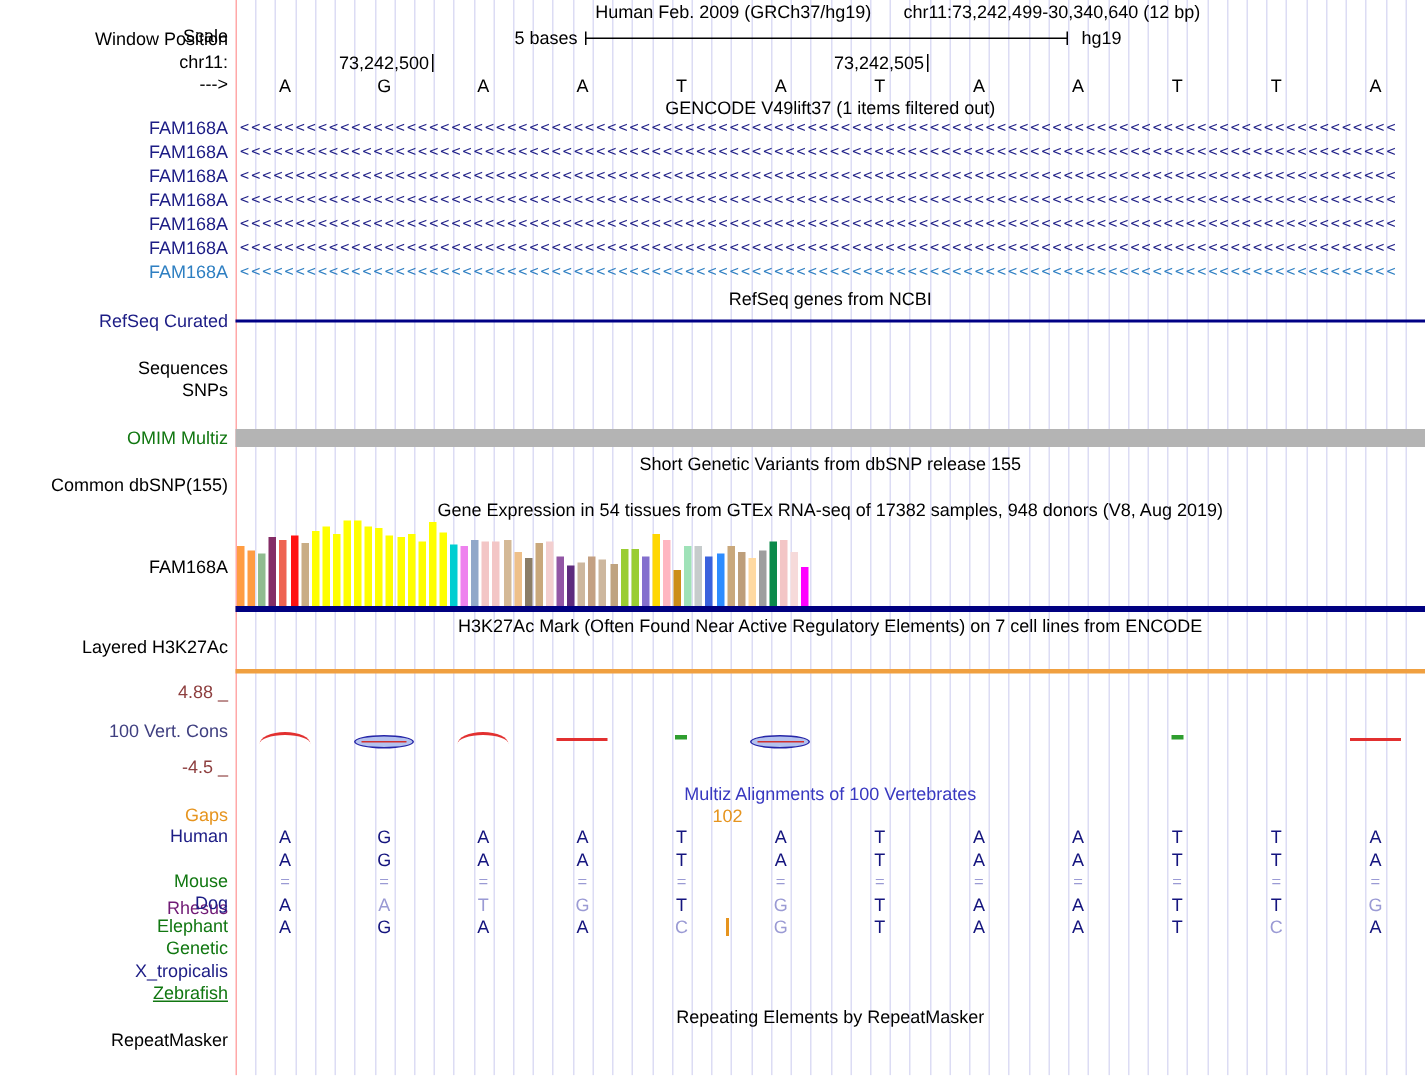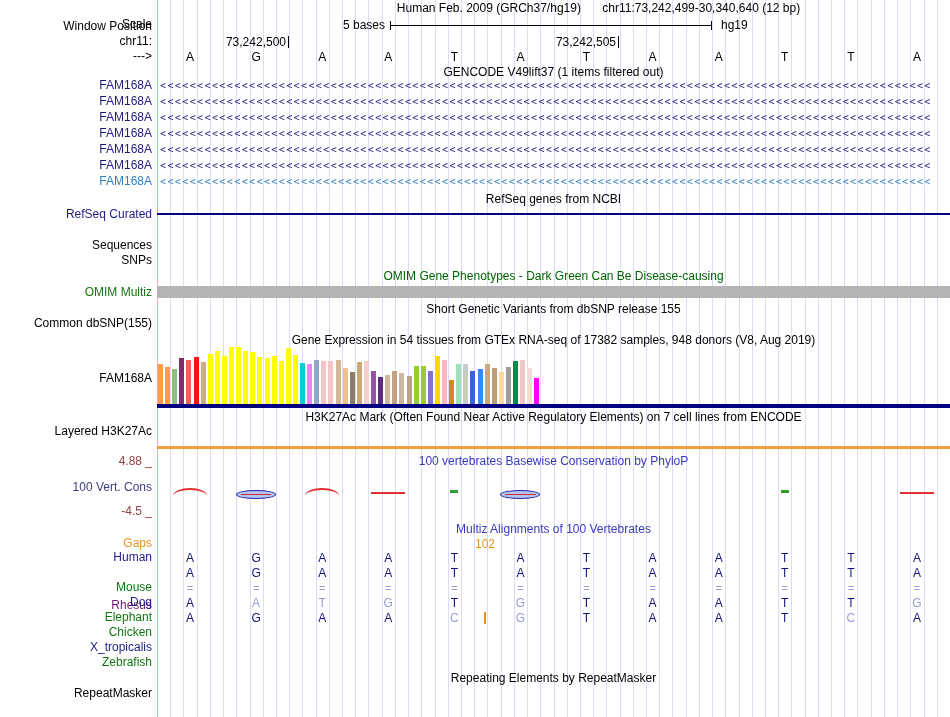--- a/index.html
+++ b/index.html
@@ -151,21 +151,20 @@
       <div class="arrowrow" style="top: 175px; height: 16px; line-height: 14px; color: rgb(46, 127, 194);">&lt;&lt;&lt;&lt;&lt;&lt;&lt;&lt;&lt;&lt;&lt;&lt;&lt;&lt;&lt;&lt;&lt;&lt;&lt;&lt;&lt;&lt;&lt;&lt;&lt;&lt;&lt;&lt;&lt;&lt;&lt;&lt;&lt;&lt;&lt;&lt;&lt;&lt;&lt;&lt;&lt;&lt;&lt;&lt;&lt;&lt;&lt;&lt;&lt;&lt;&lt;&lt;&lt;&lt;&lt;&lt;&lt;&lt;&lt;&lt;&lt;&lt;&lt;&lt;&lt;&lt;&lt;&lt;&lt;&lt;&lt;&lt;&lt;&lt;&lt;&lt;&lt;&lt;&lt;&lt;&lt;&lt;&lt;&lt;&lt;&lt;&lt;&lt;&lt;&lt;&lt;&lt;&lt;&lt;&lt;&lt;&lt;&lt;&lt;&lt;&lt;&lt;&lt;&lt;</div>
     </div>
 
   <div class="ttl" style="top:193px">RefSeq genes from NCBI</div>
   <div class="gut navy" style="top:208px">RefSeq Curated</div>
   <div class="hline" style="top:213px;height:2px;background:#000085"></div>
 
   <div class="gut" style="top:239px">Sequences</div>
   <div class="gut" style="top:254px">SNPs</div>
 
-  <div class="ttl dgreen" style="top:270px">OMIM Gene Phenotypes - Dark Green Can Be Disease-causing</div>
   <div class="gut green" style="top:286px">OMIM Multiz</div>
   <div class="hline" style="top:286px;height:12px;background:#b4b4b4"></div>
 
   <div class="ttl" style="top:303px">Short Genetic Variants from dbSNP release 155</div>
   <div class="gut" style="top:317px">Common dbSNP(155)</div>
 
   <div class="ttl" style="top:334px">Gene Expression in 54 tissues from GTEx RNA-seq of 17382 samples, 948 donors (V8, Aug 2019)</div>
   <div class="gut" style="top:372px">FAM168A</div>
   <div id="gtex-bars" style="position:absolute;top:347px;left:157px;width:793px;height:57px">
       <div class="bar" style="left: 1px; height: 40px; background: rgb(255, 156, 66);"></div>
@@ -223,21 +222,20 @@
       <div class="bar" style="left: 370.2px; height: 36px; background: rgb(246, 218, 218);"></div>
       <div class="bar" style="left: 377.3px; height: 26px; background: rgb(255, 0, 255);"></div>
     </div>
   <div class="hline" style="top:404px;height:4px;background:#000080"></div>
 
   <div class="ttl" style="top:411px">H3K27Ac Mark (Often Found Near Active Regulatory Elements) on 7 cell lines from ENCODE</div>
   <div class="gut" style="top:425px">Layered H3K27Ac</div>
   <div class="hline" style="top:446px;height:3px;background:#f0a040"></div>
 
   <div class="gut maroon" style="top:455px">4.88 _</div>
-  <div class="ttl bluet" style="top:455px">100 vertebrates Basewise Conservation by PhyloP</div>
   <div class="gut consnavy" style="top:481px">100 Vert. Cons</div>
   <div id="cons-marks">
       <div class="m-red-bump" style="top: 488px; left: 190.042px;"></div>
       <div class="m-blue-oval" style="top: 490px; left: 256.125px;"></div>
       <div class="m-red-bump" style="top: 488px; left: 322.208px;"></div>
       <div class="m-red-line" style="top: 492px; left: 388.292px;"></div>
       <div class="m-green-tick" style="top: 490px; left: 454.375px;"></div>
       <div class="m-blue-oval" style="top: 490px; left: 520.458px;"></div>
       <div class="m-green-tick" style="top: 490px; left: 784.792px;"></div>
       <div class="m-red-line" style="top: 492px; left: 916.958px;"></div>
@@ -317,24 +315,24 @@
         <div class="bcell" style="top: 0px; left: 297.375px; line-height: 14px; font-size: 12px; color: rgb(154, 154, 212);">C</div>
         <div class="bcell" style="top: 0px; left: 363.458px; line-height: 14px; font-size: 12px; color: rgb(154, 154, 212);">G</div>
         <div class="bcell" style="top: 0px; left: 429.542px; line-height: 14px; font-size: 12px; color: rgb(20, 20, 126);">T</div>
         <div class="bcell" style="top: 0px; left: 495.625px; line-height: 14px; font-size: 12px; color: rgb(20, 20, 126);">A</div>
         <div class="bcell" style="top: 0px; left: 561.708px; line-height: 14px; font-size: 12px; color: rgb(20, 20, 126);">A</div>
         <div class="bcell" style="top: 0px; left: 627.792px; line-height: 14px; font-size: 12px; color: rgb(20, 20, 126);">T</div>
         <div class="bcell" style="top: 0px; left: 693.875px; line-height: 14px; font-size: 12px; color: rgb(154, 154, 212);">C</div>
         <div class="bcell" style="top: 0px; left: 759.958px; line-height: 14px; font-size: 12px; color: rgb(20, 20, 126);">A</div>
         <div style="position: absolute; top: 1px; left: 327px; width: 2px; height: 12px; background: rgb(230, 148, 30);"></div>
       </div>
-      <div class="gut" style="top: 626px; color: rgb(17, 119, 17);">Chicken</div>
+      <div class="gut" style="top: 626px; color: rgb(17, 119, 17);">Genetic</div>
       <div style="position: absolute; top: 626px; left: 157px; width: 793px; height: 14px;"></div>
       <div class="gut" style="top: 641px; color: rgb(28, 28, 133);">X_tropicalis</div>
       <div style="position: absolute; top: 641px; left: 157px; width: 793px; height: 14px;"></div>
-      <div class="gut" style="top: 656px; color: rgb(17, 119, 17);">Zebrafish</div>
+      <div class="gut" style="top: 656px; color: rgb(17, 119, 17); text-decoration: underline;">Zebrafish</div>
       <div style="position: absolute; top: 656px; left: 157px; width: 793px; height: 14px;"></div>
     </div>
 
   <div class="ttl" style="top:672px">Repeating Elements by RepeatMasker</div>
   <div class="gut" style="top:687px">RepeatMasker</div>
 
 </div>
 
 </body></html>

